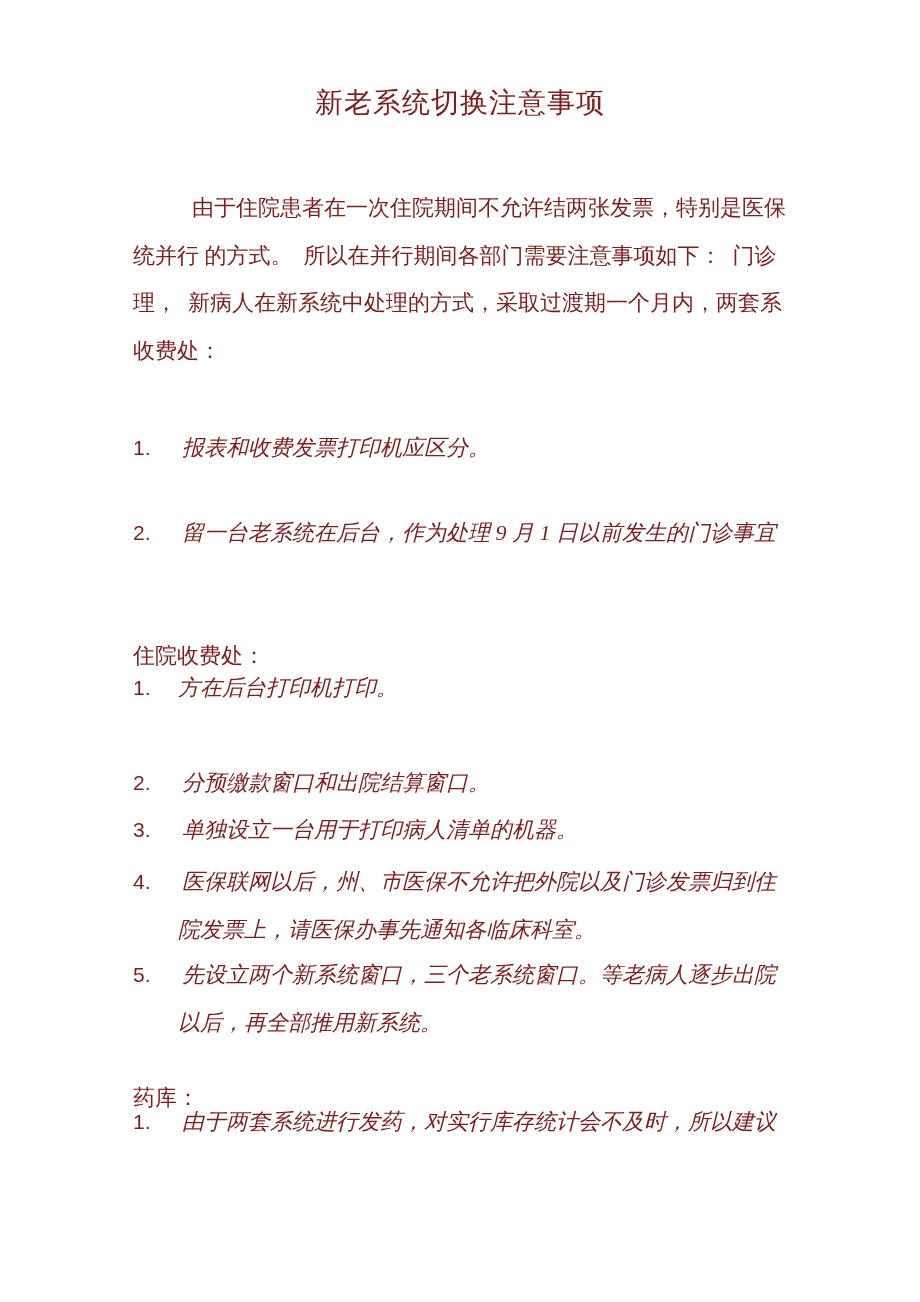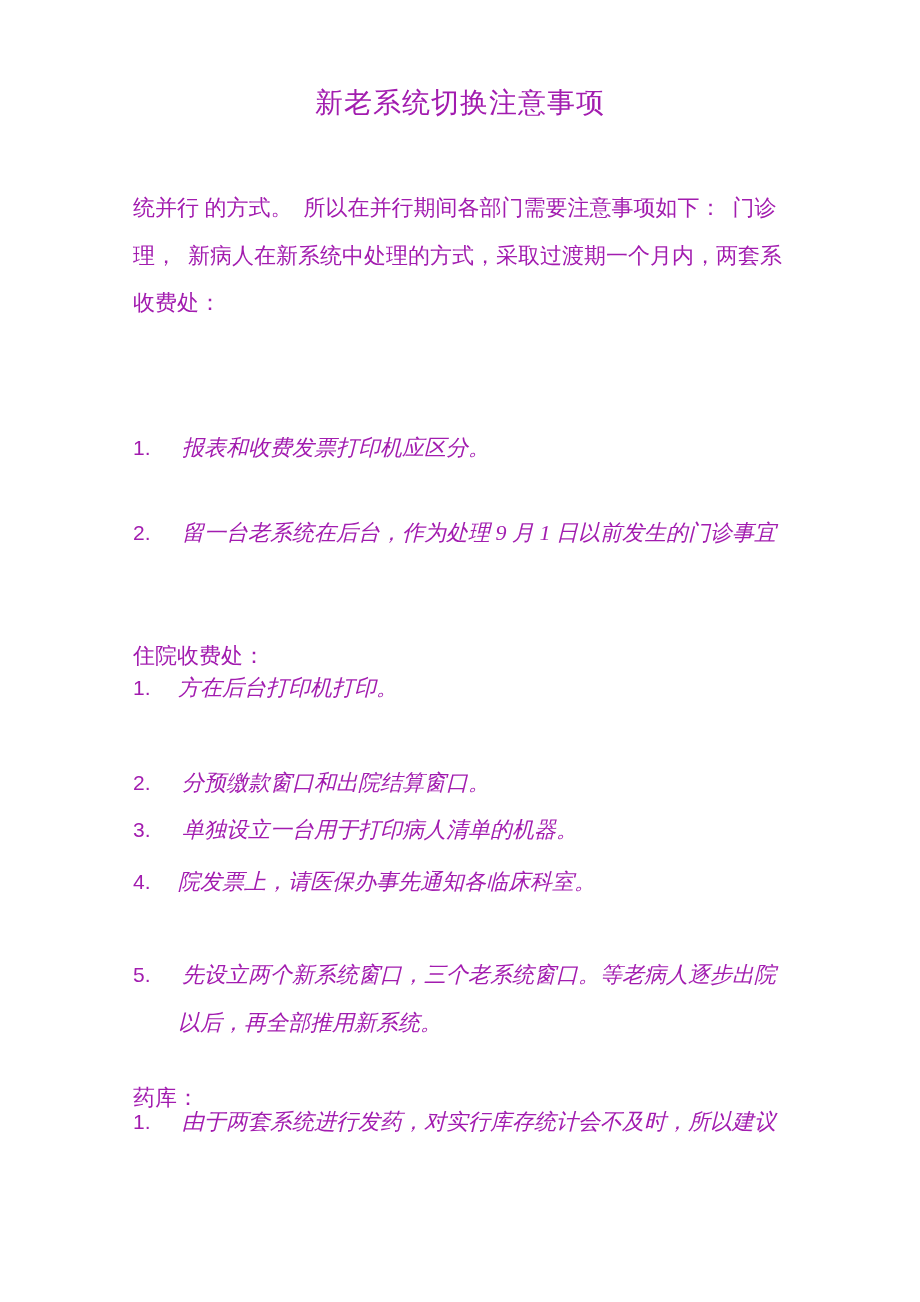--- a/index.html
+++ b/index.html
@@ -2,21 +2,21 @@
 <html><head>
 <meta charset="utf-8">
 <style>
   html, body { margin: 0; padding: 0; background: #ffffff; }
   .page {
     position: relative;
     width: 920px;
     height: 1302px;
     background: #ffffff;
     font-family: "Liberation Serif", "DejaVu Serif", serif;
-    color: #a21caf;
+    color: #7f1d1d;
     overflow: hidden;
   }
   .title {
     position: absolute;
     top: 84px;
     left: 0;
     width: 920px;
     margin: 0;
     text-align: center;
     font-size: 28px;
@@ -48,20 +48,21 @@
   .item .line.cont { margin-left: 45px; }
 </style>
 </head>
 <body>
 
 <div class="page">
 
   <h1 class="title">新老系统切换注意事项</h1>
 
   <div class="block intro" style="top:184px">
+    <div class="line first">由于住院患者在一次住院期间不允许结两张发票，特别是医保</div>
     <div class="line">统并行 的方式。  所以在并行期间各部门需要注意事项如下：  门诊</div>
     <div class="line">理，  新病人在新系统中处理的方式，采取过渡期一个月内，两套系</div>
     <div class="line">收费处：</div>
   </div>
 
   <div class="block item" style="top:424px">
     <span class="num">1.</span>
     <div class="line">报表和收费发票打印机应区分。</div>
   </div>
 
@@ -84,20 +85,21 @@
     <div class="line">分预缴款窗口和出院结算窗口。</div>
   </div>
 
   <div class="block item" style="top:806px">
     <span class="num">3.</span>
     <div class="line">单独设立一台用于打印病人清单的机器。</div>
   </div>
 
   <div class="block item" style="top:858px">
     <span class="num">4.</span>
+    <div class="line">医保联网以后，州、市医保不允许把外院以及门诊发票归到住</div>
     <div class="line cont">院发票上，请医保办事先通知各临床科室。</div>
   </div>
 
   <div class="block item" style="top:951px">
     <span class="num">5.</span>
     <div class="line">先设立两个新系统窗口，三个老系统窗口。等老病人逐步出院</div>
     <div class="line cont">以后，再全部推用新系统。</div>
   </div>
 
   <div class="block header" style="top:1074px">

